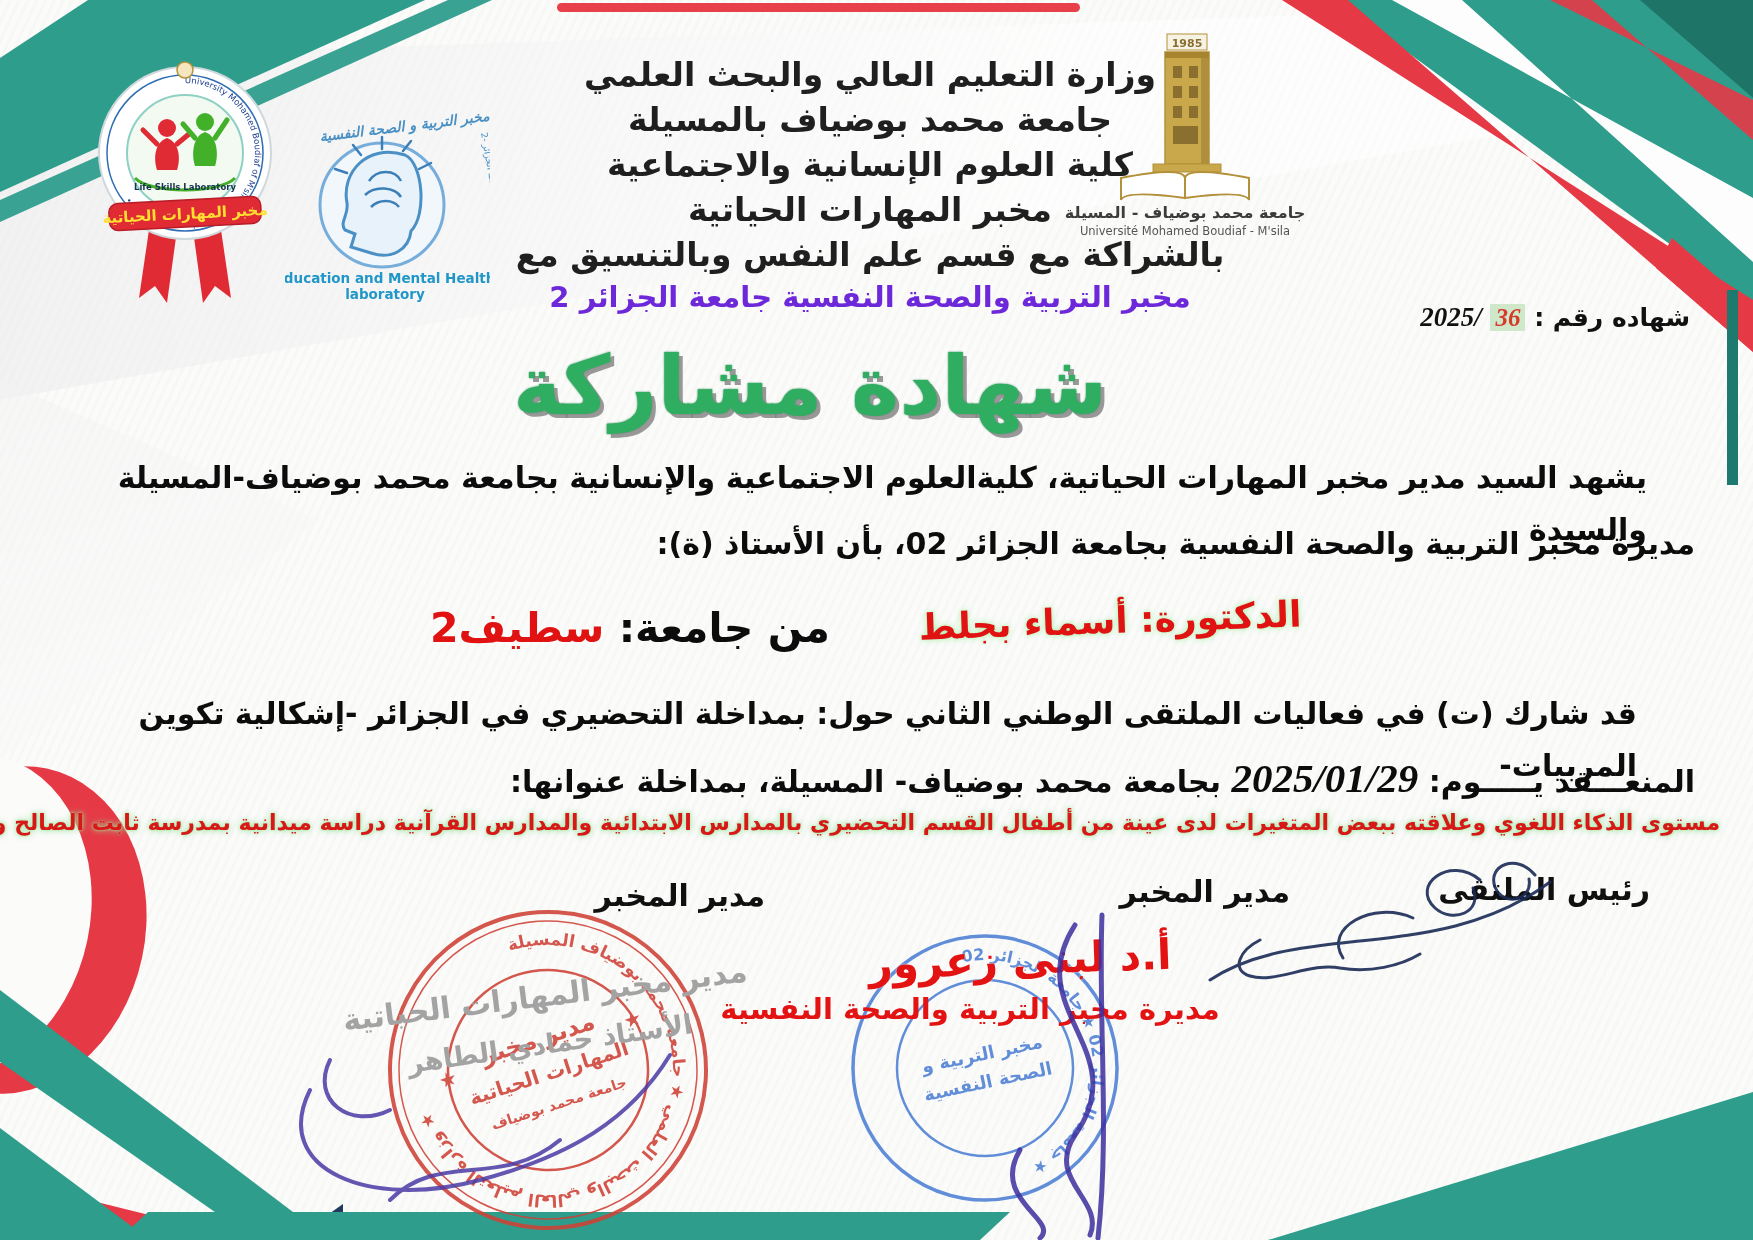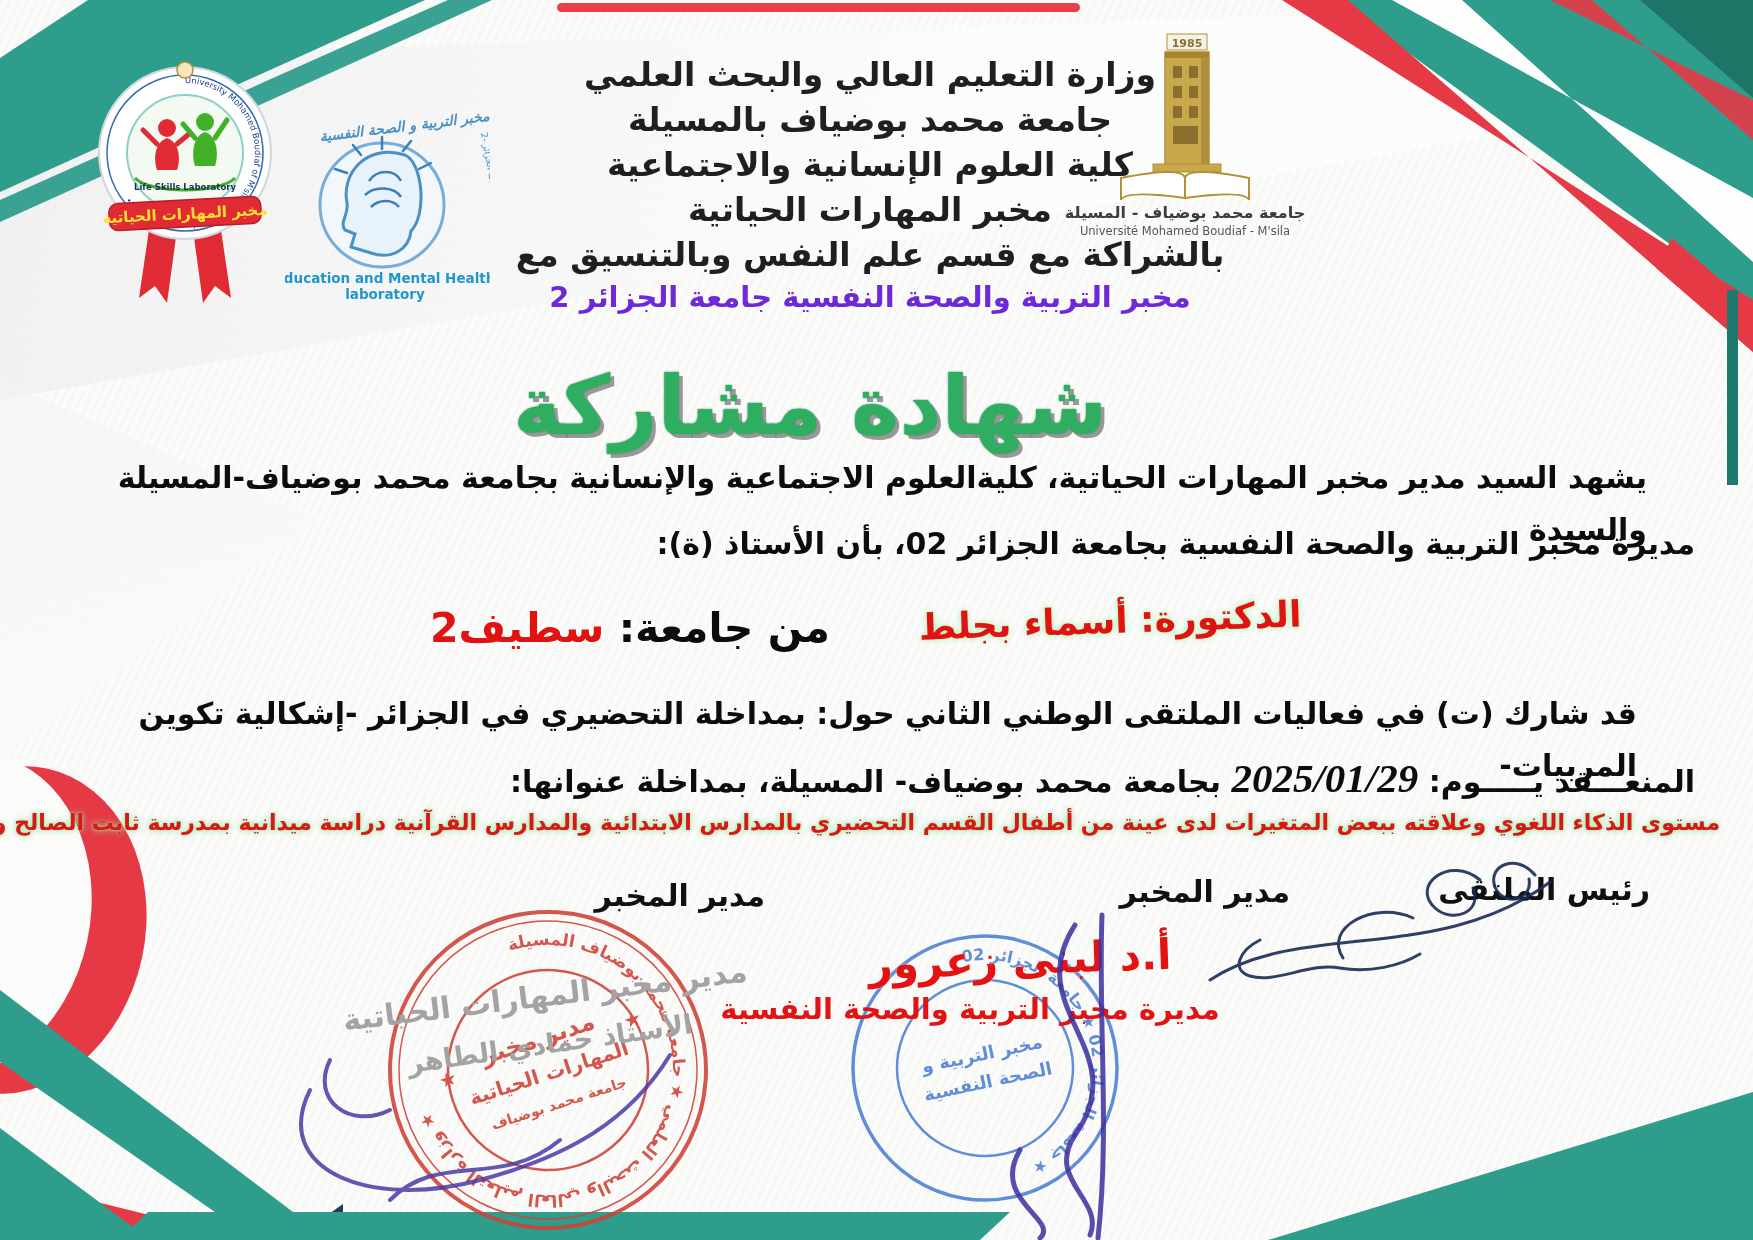--- a/index.html
+++ b/index.html
@@ -133,22 +133,27 @@
 
   <div class="abs rtl" style="left:490px;top:52px;width:760px;">
     <div class="hdr-line">وزارة التعليم العالي والبحث العلمي</div>
     <div class="hdr-line">جامعة محمد بوضياف بالمسيلة</div>
     <div class="hdr-line">كلية العلوم الإنسانية والاجتماعية</div>
     <div class="hdr-line">مخبر المهارات الحياتية</div>
     <div class="hdr-line">بالشراكة مع قسم علم النفس وبالتنسيق مع</div>
     <div class="hdr-partner">مخبر التربية والصحة النفسية جامعة الجزائر 2</div>
   </div>
 
-
-  <div class="abs rtl cert-title" style="left:440px;top:358px;width:740px;">شهادة مشاركة</div>
+  <div class="abs rtl certno" style="left:1350px;top:302px;width:340px;">
+    <span>شهاده رقم :</span>
+    <span class="num-serif" style="color:#d43b2a;background:#cfe8c9;padding:0 5px;">36</span>
+    <span class="num-serif" style="font-size:27px;">/2025</span>
+  </div>
+
+  <div class="abs rtl cert-title" style="left:440px;top:338px;width:740px;">شهادة مشاركة</div>
 
   <div class="abs rtl bodytxt" style="left:70px;top:452px;width:1625px;padding-right:48px;box-sizing:border-box;">يشهد السيد مدير مخبر المهارات الحياتية، كليةالعلوم الاجتماعية والإنسانية بجامعة محمد بوضياف-المسيلة والسيدة</div>
   <div class="abs rtl bodytxt" style="left:70px;top:518px;width:1625px;">مديرة مخبر التربية والصحة النفسية بجامعة الجزائر 02، بأن الأستاذ (ة):</div>
 
   <div class="abs rtl redname" style="left:860px;top:600px;width:500px;text-align:center;transform:rotate(-2deg);">الدكتورة: أسماء بجلط</div>
   <div class="abs rtl fromuniv" style="left:420px;top:604px;width:420px;text-align:center;">
     <span>من جامعة:</span>
     <span class="val">سطيف2</span>
   </div>
 

